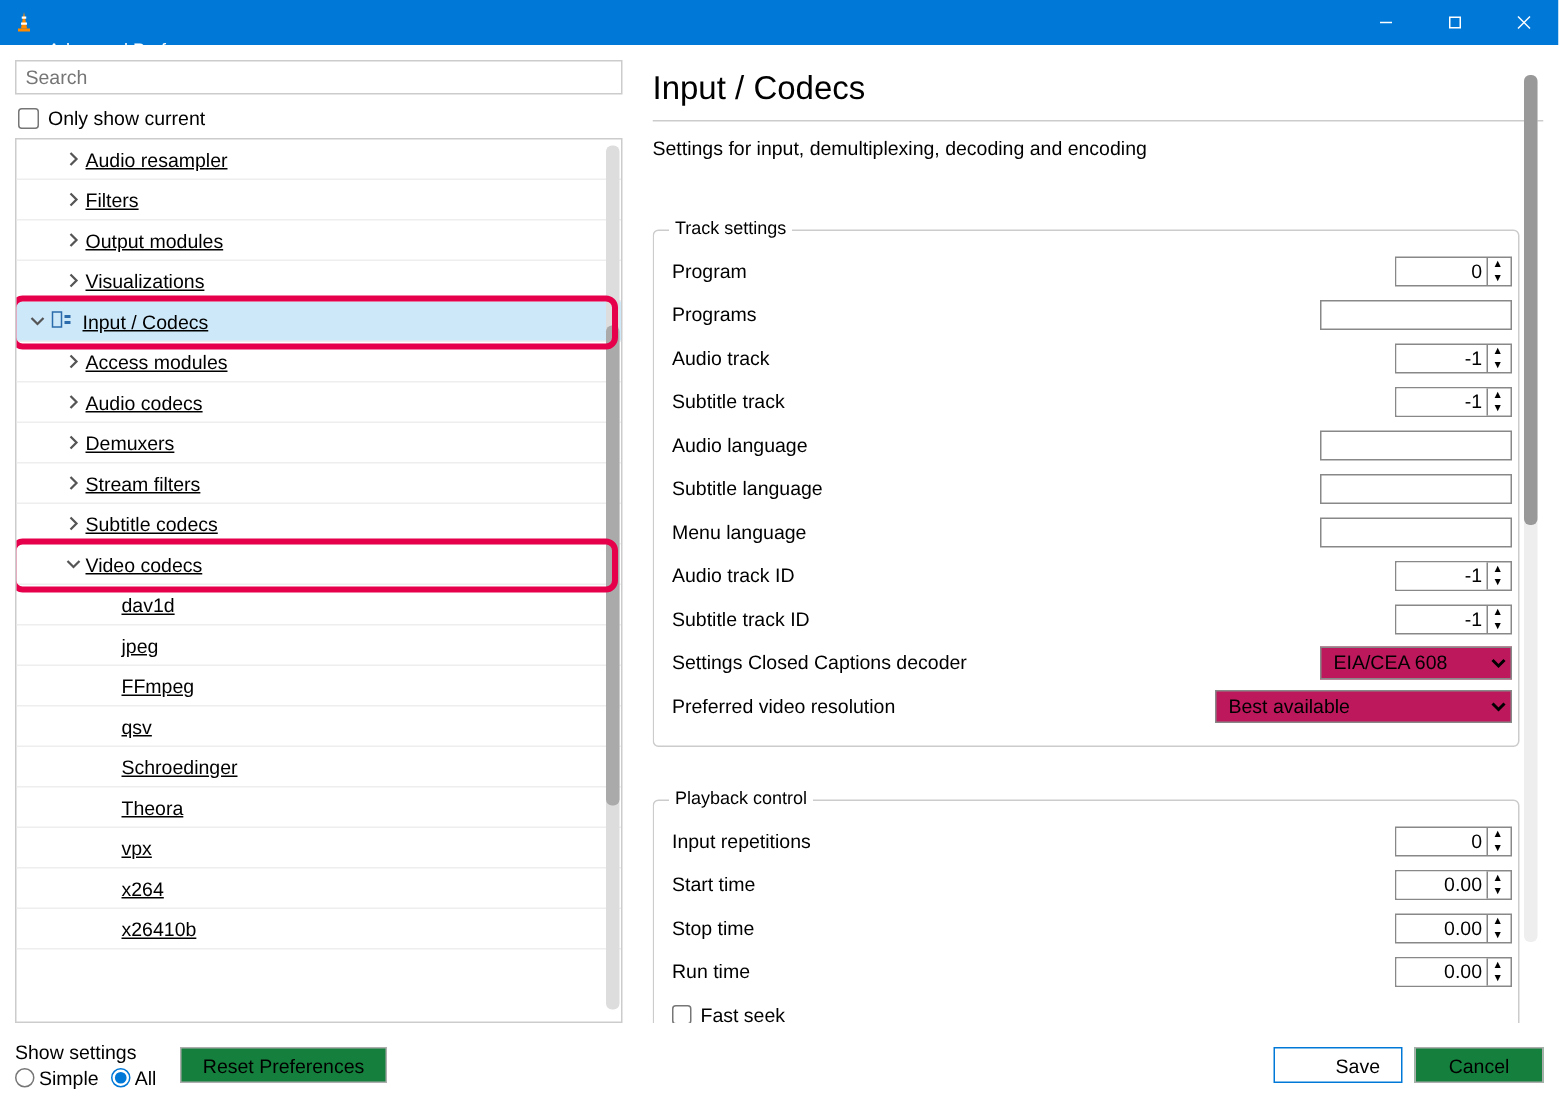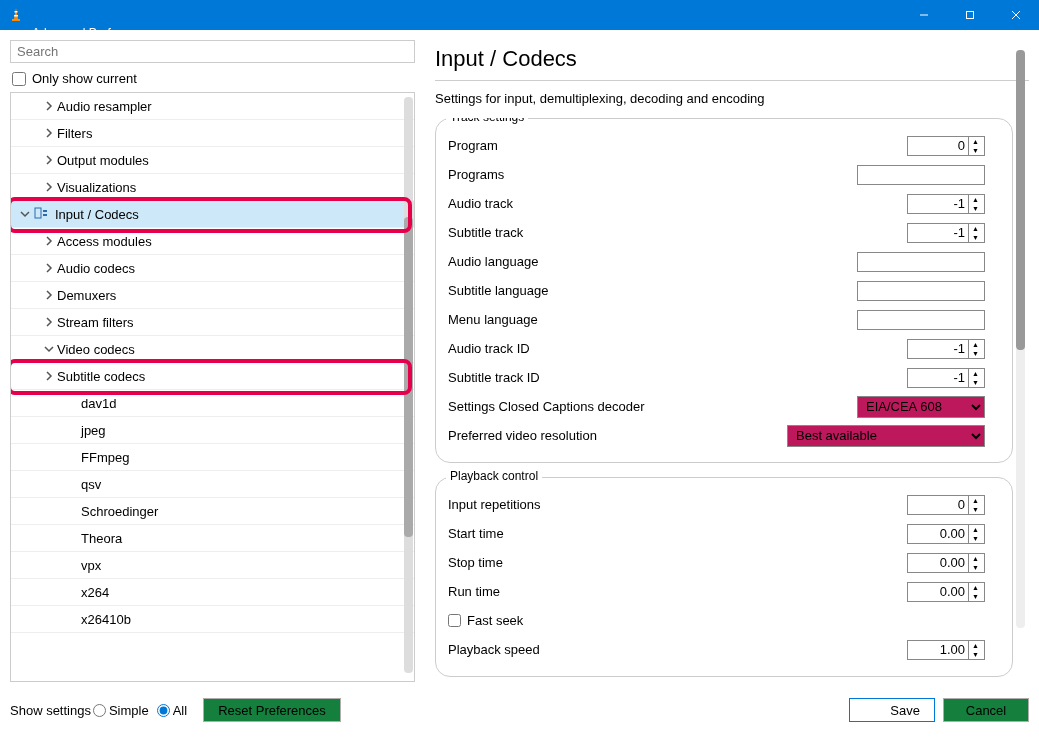--- a/index.html
+++ b/index.html
@@ -13,21 +13,21 @@
 .titlebar .win-btn { width: 46px; display: flex; align-items: center; justify-content: center; color: #fff; cursor: pointer; }
 
 
 .content { flex: 1; display: flex; overflow: hidden; padding: 10px 10px 0 10px; gap: 20px; }
 .left-pane { width: 405px; display: flex; flex-direction: column; }
 .search-input { width: 100%; height: 23px; border: 1px solid #ccc; padding: 2px 6px; margin-bottom: 8px; }
 .only-current { display: flex; align-items: center; gap: 6px; margin-bottom: 6px; padding-left: 2px; }
 .only-current input[type=checkbox] { width: 14px; height: 14px; }
 
 .tree-wrap { flex: 1; border: 1px solid #ccc; position: relative; overflow: hidden; }
-.tree-scroll { position: absolute; inset: 0; overflow-y: hidden; }
+.tree-scroll { position: absolute; inset: 0; overflow-y: hidden; text-decoration: underline; }
 .tree-scroller { position: absolute; right: 1px; top: 4px; width: 9px; height: 98%; background: #ddd; border-radius: 4px; }
 .tree-scroller-thumb { position: absolute; left: 0; width: 9px; top: 120px; height: 320px; background: #aaa; border-radius: 4px; }
 
 .tree-item { display: flex; align-items: center; height: 27px; padding-left: 0; border-bottom: 1px solid #eee;}
 .tree-item .arrow { width: 16px; display: flex; justify-content: center; }
 .tree-item .arrow svg { width: 10px; height: 10px; }
 .tree-item .label { }
 .tree-item.selected { background: #cde8f9; }
 .tree-item .ic { width: 18px; margin-right: 4px; }
 
@@ -39,36 +39,36 @@
 
 
 .right-pane { flex: 1; overflow: hidden; position: relative; display: flex; flex-direction: column; }
 .page-title { font-size: 22px; font-weight: 400; padding: 6px 0 8px 0; border-bottom: 1px solid #ccc; }
 .page-subtitle { padding: 10px 0 12px 0; font-size: 13px; }
 
 .settings-scroll { flex: 1; overflow-y: hidden; padding-right: 16px; position: relative; }
 .right-scroller { position: absolute; right: 4px; top: 10px; width: 9px; height: 90%; background: #eee; border-radius: 4px; }
 .right-scroller-thumb { position: absolute; left: 0; width: 9px; top: 0px; height: 300px; background: #999; border-radius: 4px; }
 
-.group { border: 1px solid #ccc; border-radius: 15px; margin-bottom: 14px; padding: 12px 27px 12px 12px; position: relative; }
+.group { border: 1px solid #ccc; border-radius: 4px; margin-bottom: 14px; padding: 12px 4px 12px 12px; position: relative; margin-top: 35px; }
 .group-title { position: absolute; top: -9px; left: 10px; background: #fff; padding: 0 4px; font-size: 12px; }
 .row { display: flex; align-items: center; height: 29px; }
 .row .lbl { flex: 0 0 290px; font-size: 13px; }
 .row .ctrl { flex: 1; display: flex; justify-content: flex-end; }
 .row input[type=text].txt { width: 128px; height: 20px; border: 1px solid #888; padding: 0 3px; background: #fff; }
 .row .spinner { width: 78px; height: 20px; border: 1px solid #888; position: relative; display: flex; background: #fff; }
 .row .spinner input { border: none; text-align: right; width: 60px; padding-right: 3px; outline: none; background:#fff; }
 .row .spinner .sbtns { width: 14px; border-left: 1px solid #888; display: flex; flex-direction: column; }
 .row .spinner .sbtns div { flex:1; display:flex; align-items:center; justify-content:center; font-size:7px; line-height:7px; cursor:pointer;}
 .row select { height: 22px; border: 1px solid #888; background:#be185d; padding: 0 4px; }
 .chk-row { display: flex; align-items: center; gap: 6px; height: 29px; }
 
 
 .bottom { height: 56px; border-top: 0; display: flex; align-items: center; padding: 0 10px; }
-.show-settings { display: flex; gap: 2px; font-size: 12px; }
+.show-settings { display: flex; flex-direction: column; gap: 2px; font-size: 12px; }
 .show-settings .opts { display: flex; gap: 8px; align-items: center; }
 .show-settings .opts label { display: flex; align-items: center; gap: 3px; }
 .btn { height: 24px; border: 1px solid #adadad; background: #15803d; padding: 0 14px; cursor: pointer; min-width: 86px; }
 .btn.primary { border: 1px solid #0078d7; background: #fff; text-align: right;}
 .bottom .spacer { flex: 1; }
 .bottom .reset { margin-left: 16px; }
 input[type=radio] { accent-color: #0078d7;}
 </style>
 </head>
 <body>
@@ -184,32 +184,32 @@
             <span class="arrow">
               <svg viewBox="0 0 10 10">
                 <path d="M3 1 L7 5 L3 9" fill="none" stroke="#555" stroke-width="1.5"></path>
               </svg>
             </span>
             <span class="label">Stream filters</span>
           </div>
           <div class="tree-item indent-1">
             <span class="arrow">
               <svg viewBox="0 0 10 10">
+                <path d="M3 1 L7 5 L3 9" fill="none" stroke="#555" stroke-width="1.5"></path>
+              </svg>
+            </span>
+            <span class="label">Subtitle codecs</span>
+          </div>
+          <div class="tree-item indent-1">
+            <span class="arrow">
+              <svg viewBox="0 0 10 10">
                 <path d="M1 3 L5 7 L9 3" fill="none" stroke="#555" stroke-width="1.5"></path>
               </svg>
             </span>
             <span class="label">Video codecs</span>
-          </div>
-          <div class="tree-item indent-1">
-            <span class="arrow">
-              <svg viewBox="0 0 10 10">
-                <path d="M3 1 L7 5 L3 9" fill="none" stroke="#555" stroke-width="1.5"></path>
-              </svg>
-            </span>
-            <span class="label">Subtitle codecs</span>
           </div>
           <div class="tree-item indent-2">
             <span class="arrow"></span>
             <span class="label">dav1d</span>
           </div>
           <div class="tree-item indent-2">
             <span class="arrow"></span>
             <span class="label">jpeg</span>
           </div>
           <div class="tree-item indent-2">

